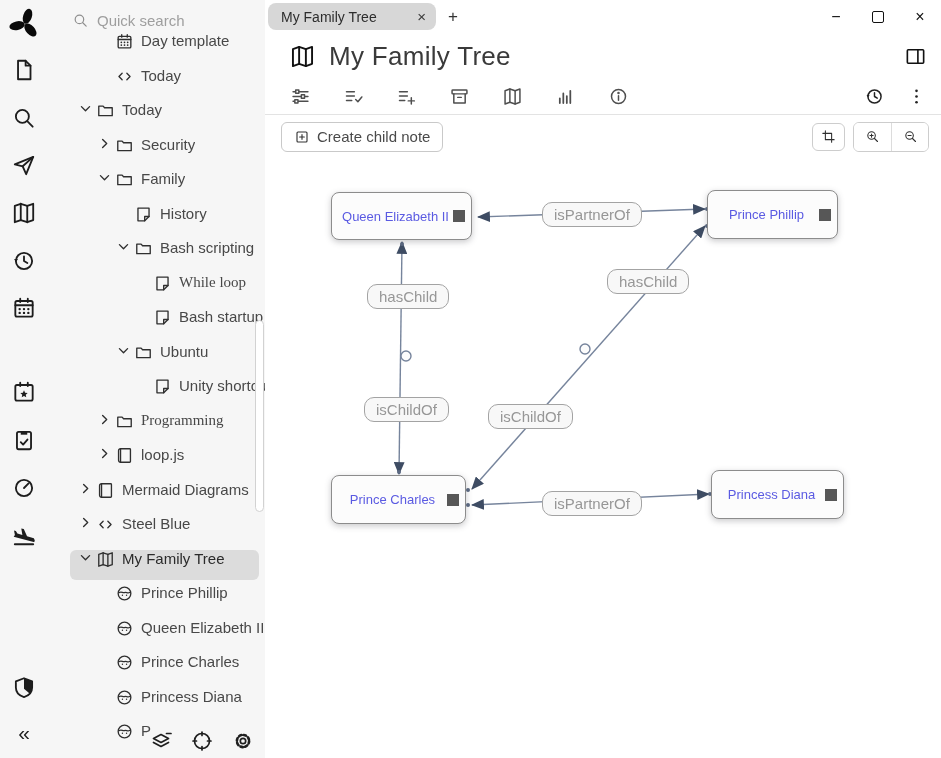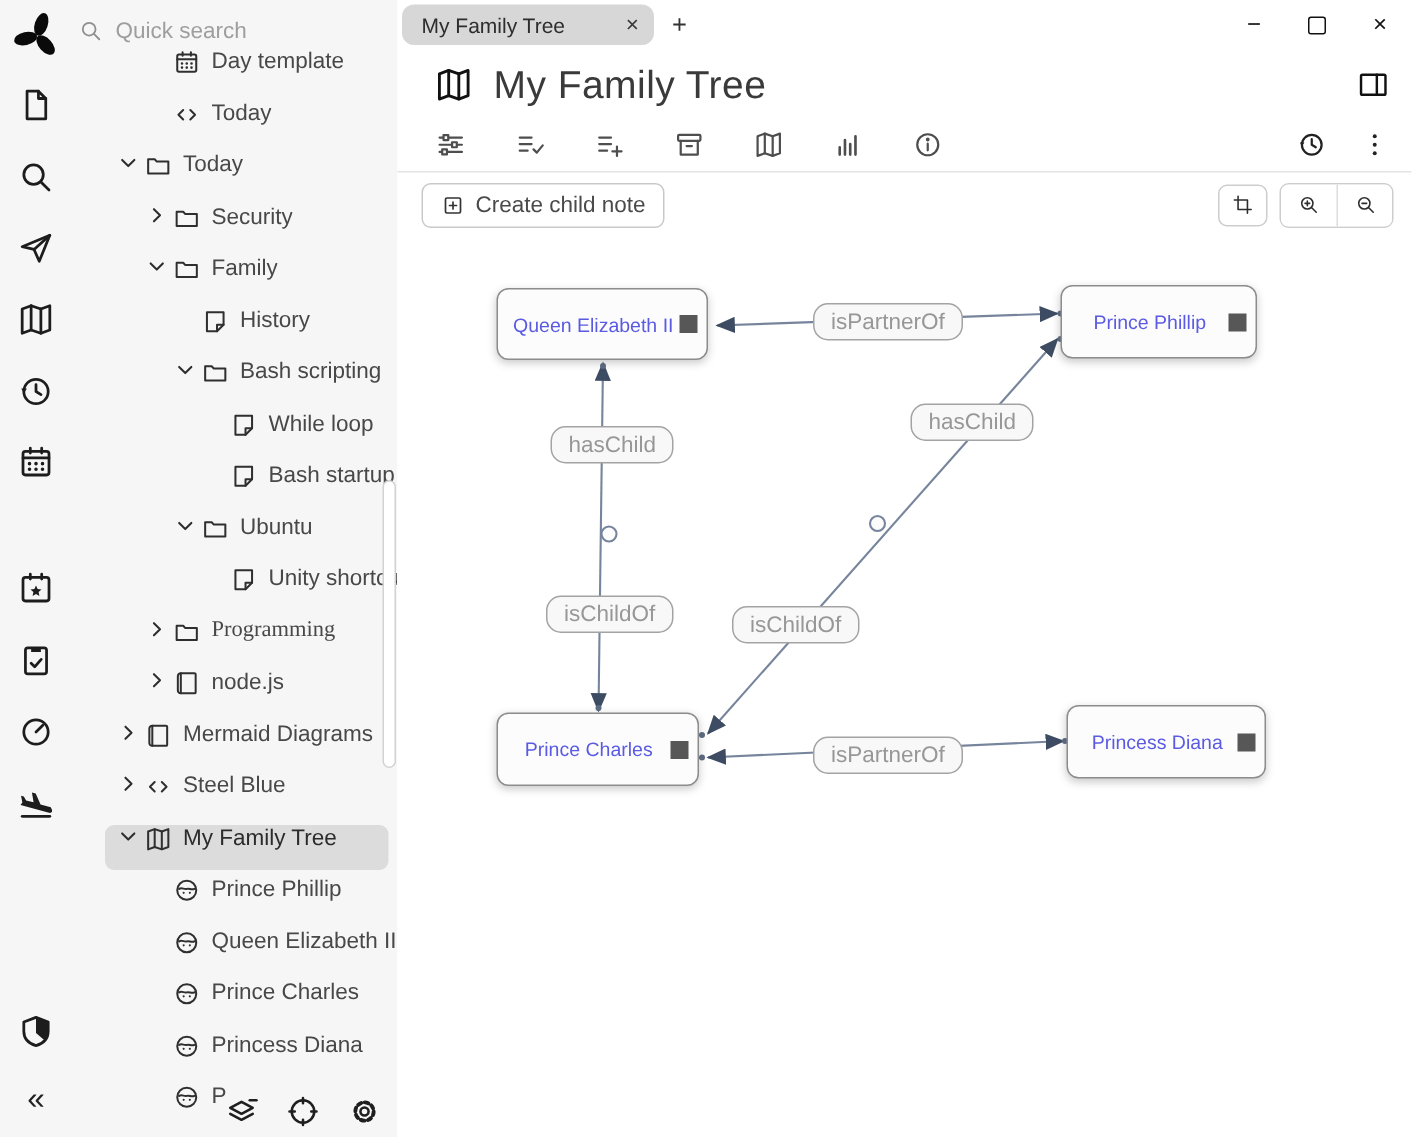--- a/index.html
+++ b/index.html
@@ -10,21 +10,21 @@
            stroke-width:1.7; stroke-linecap:round; stroke-linejoin:round; }
 
   
   .launcher { width:48px; flex:0 0 48px; background:#f6f6f6; position:relative; }
   .l-icon { position:absolute; left:11px; width:26px; height:26px; color:#1d1d1d; cursor:pointer; }
   .l-icon.logo { left:7px; top:6px; width:36px; height:36px; color:#0a0a0a; }
   .l-icon .glyph { font-size:21px; color:#222; line-height:26px; display:block; text-align:center; }
 
   
   .tree-panel { width:217px; flex:0 0 217px; background:#f6f6f6; position:relative; overflow:hidden; }
-  .search-row { position:absolute; top:8px; left:4px; right:6px; height:24px; display:flex; align-items:center; gap:8px; color:#9b9b9b; }
+  .search-row { position:absolute; top:8px; left:24px; right:6px; height:24px; display:flex; align-items:center; gap:8px; color:#9b9b9b; }
   .search-row .sicon { width:17px; height:17px; color:#8f8f8f; flex:0 0 17px; }
   .search-row input { border:none; outline:none; background:transparent; font-family:inherit; font-size:15px; color:#555; width:140px; }
   .search-row input::placeholder { color:#9e9e9e; }
 
   .note-tree { position:absolute; top:30px; left:0; right:0; bottom:0; overflow:hidden; }
   .trow { height:34.5px; display:flex; align-items:center; white-space:nowrap; overflow:hidden; cursor:pointer; }
   .trow .inner { display:flex; flex:1 1 auto; height:30px; min-width:0; }
   .trow.selected .inner { background:#dcdcdc; border-radius:6px; margin-left:-8px; padding-left:8px; margin-right:6px; }
   .expander { width:18px; height:15px; flex:0 0 18px; color:#2e2e2e; }
   .expander svg { width:15px; height:15px; }
@@ -431,96 +431,96 @@
             </svg>
           </span>
     <span class="t-icon">
             <svg class="ic">
               <use href="#i-folder"></use>
             </svg>
           </span>
     <span class="t-label">Bash scripting</span>
         </div>
       </div>
+      <div class="trow" style="padding-left: 87px; font-family: Liberation Serif, serif;">
+        <div class="inner">
+          <span class="expander"></span>
+    <span class="t-icon">
+            <svg class="ic">
+              <use href="#i-note"></use>
+            </svg>
+          </span>
+    <span class="t-label">While loop</span>
+        </div>
+      </div>
       <div class="trow" style="padding-left: 87px;">
         <div class="inner">
           <span class="expander"></span>
     <span class="t-icon">
             <svg class="ic">
               <use href="#i-note"></use>
             </svg>
           </span>
-    <span class="t-label">While loop</span>
+    <span class="t-label">Bash startup</span>
+        </div>
+      </div>
+      <div class="trow" style="padding-left: 68px;">
+        <div class="inner">
+          <span class="expander">
+            <svg class="ic">
+              <use href="#i-chevron-down"></use>
+            </svg>
+          </span>
+    <span class="t-icon">
+            <svg class="ic">
+              <use href="#i-folder"></use>
+            </svg>
+          </span>
+    <span class="t-label">Ubuntu</span>
         </div>
       </div>
       <div class="trow" style="padding-left: 87px;">
         <div class="inner">
           <span class="expander"></span>
     <span class="t-icon">
             <svg class="ic">
               <use href="#i-note"></use>
             </svg>
           </span>
-    <span class="t-label">Bash startup</span>
-        </div>
-      </div>
-      <div class="trow" style="padding-left: 68px;">
-        <div class="inner">
-          <span class="expander">
-            <svg class="ic">
-              <use href="#i-chevron-down"></use>
+    <span class="t-label">Unity shortcuts</span>
+        </div>
+      </div>
+      <div class="trow" style="padding-left: 49px; font-family: Liberation Serif, serif;">
+        <div class="inner">
+          <span class="expander">
+            <svg class="ic">
+              <use href="#i-chevron-right"></use>
             </svg>
           </span>
     <span class="t-icon">
             <svg class="ic">
               <use href="#i-folder"></use>
             </svg>
           </span>
-    <span class="t-label">Ubuntu</span>
-        </div>
-      </div>
-      <div class="trow" style="padding-left: 87px;">
-        <div class="inner">
-          <span class="expander"></span>
-    <span class="t-icon">
-            <svg class="ic">
-              <use href="#i-note"></use>
-            </svg>
-          </span>
-    <span class="t-label">Unity shortcuts</span>
-        </div>
-      </div>
-      <div class="trow" style="padding-left: 49px; font-family: Liberation Serif, serif;">
+    <span class="t-label">Programming</span>
+        </div>
+      </div>
+      <div class="trow" style="padding-left: 49px;">
         <div class="inner">
           <span class="expander">
             <svg class="ic">
               <use href="#i-chevron-right"></use>
             </svg>
           </span>
     <span class="t-icon">
             <svg class="ic">
-              <use href="#i-folder"></use>
-            </svg>
-          </span>
-    <span class="t-label">Programming</span>
-        </div>
-      </div>
-      <div class="trow" style="padding-left: 49px;">
-        <div class="inner">
-          <span class="expander">
-            <svg class="ic">
-              <use href="#i-chevron-right"></use>
-            </svg>
-          </span>
-    <span class="t-icon">
-            <svg class="ic">
               <use href="#i-book"></use>
             </svg>
           </span>
-    <span class="t-label">node.js</span>
+    <span class="t-label">loop.js</span>
         </div>
       </div>
       <div class="trow" style="padding-left: 30px;">
         <div class="inner">
           <span class="expander">
             <svg class="ic">
               <use href="#i-chevron-right"></use>
             </svg>
           </span>
     <span class="t-icon">

